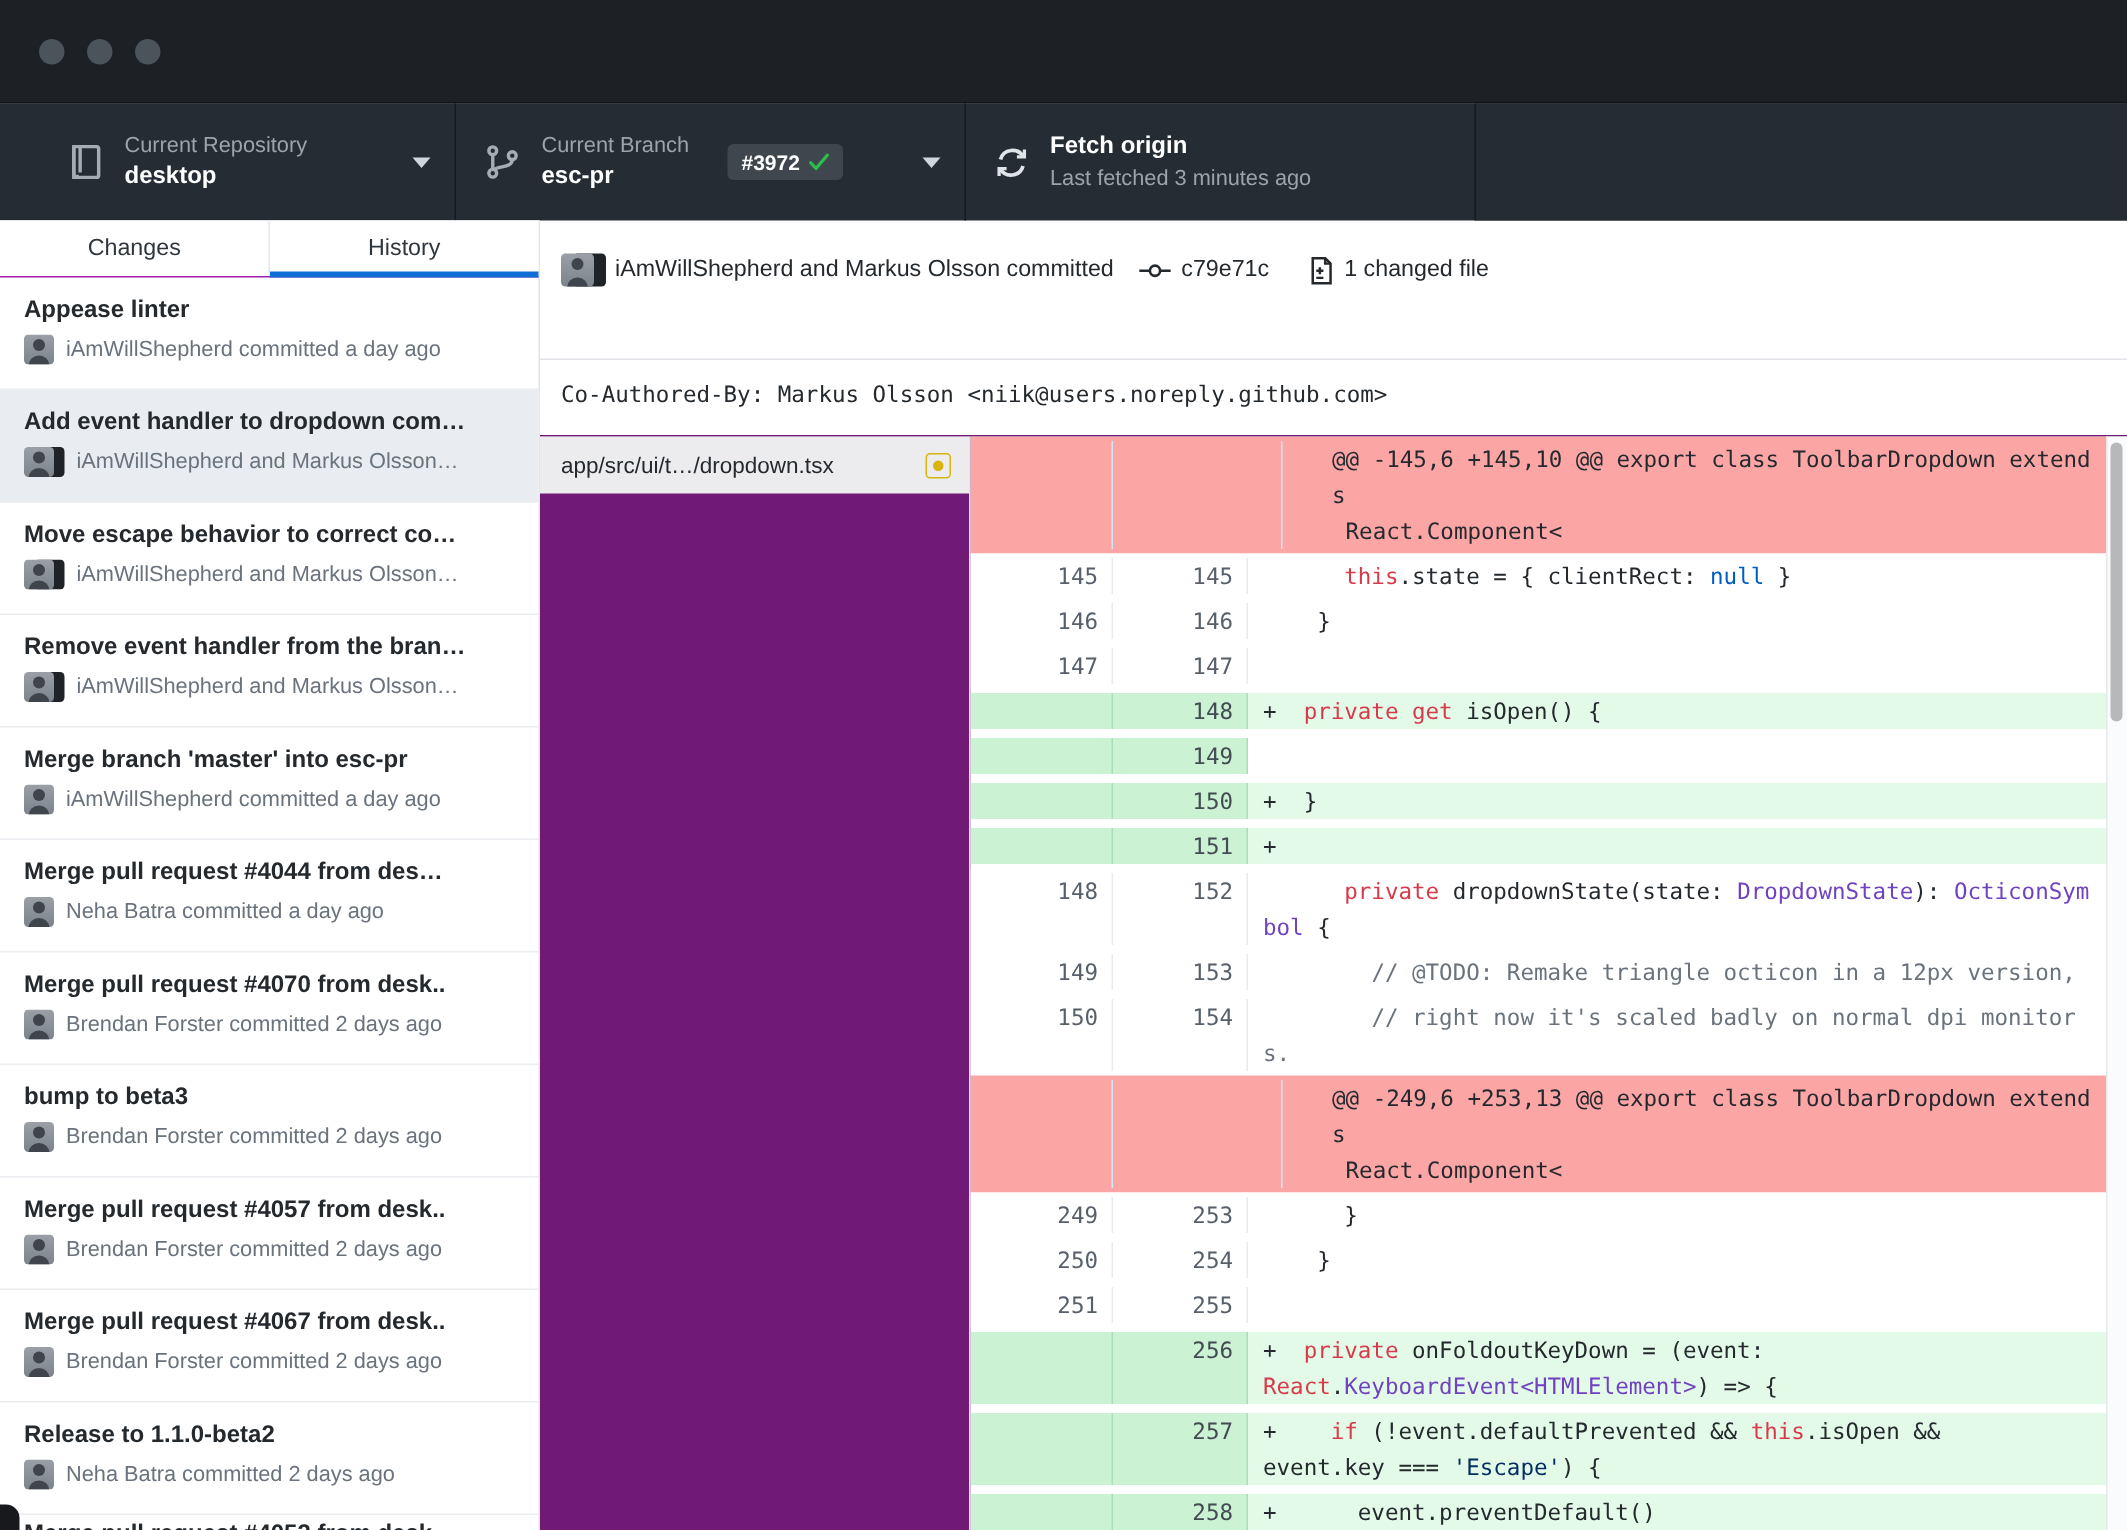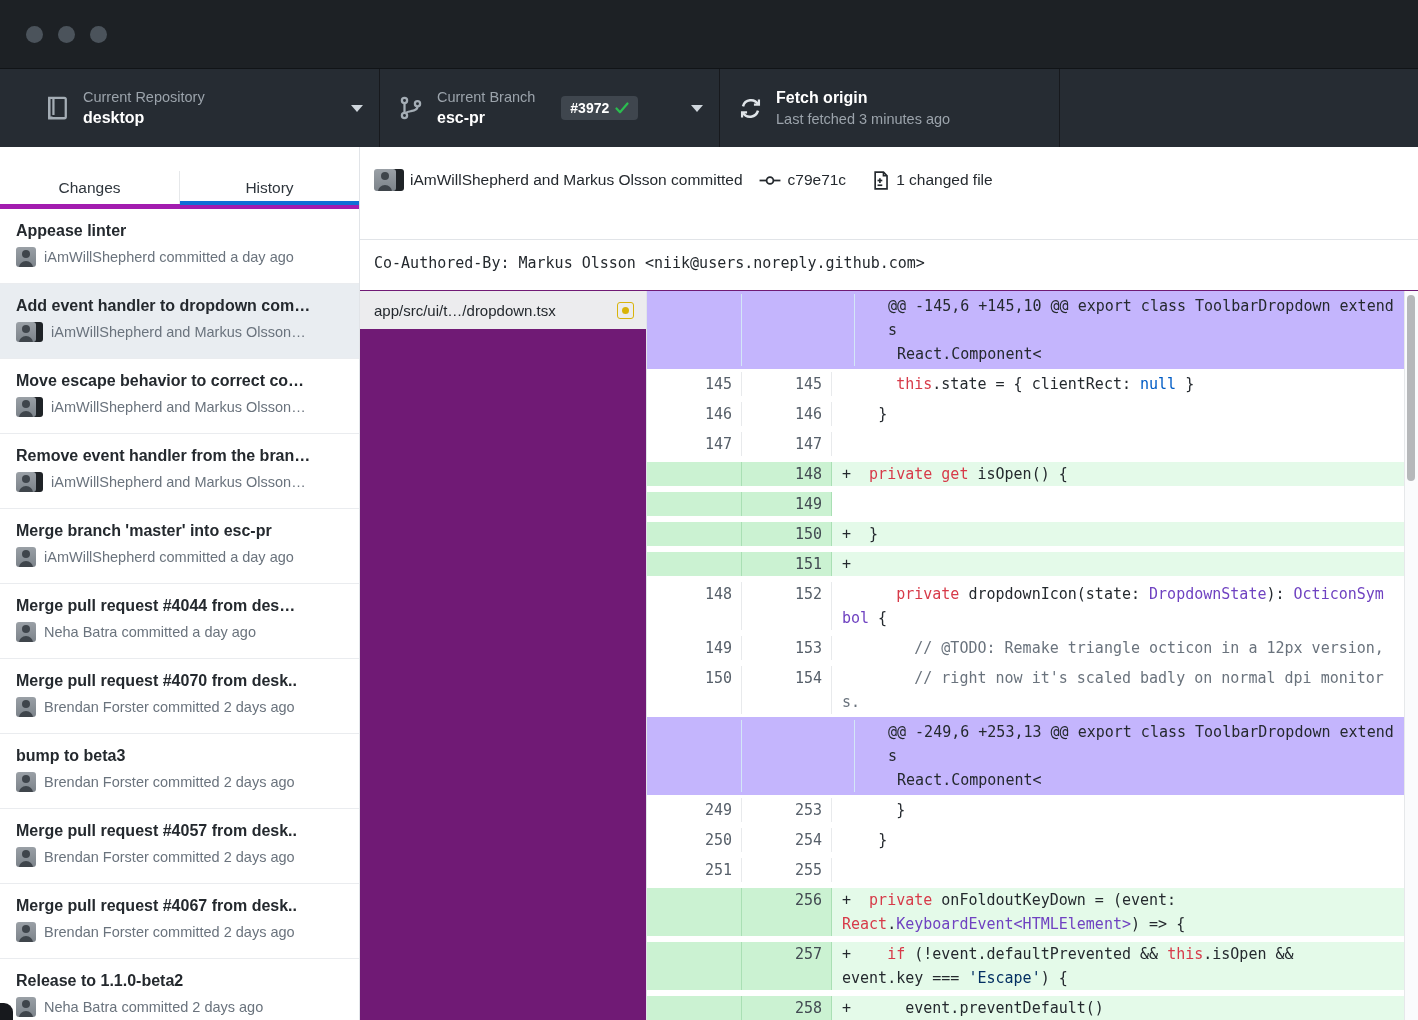--- a/index.html
+++ b/index.html
@@ -13,34 +13,34 @@
   
   .toolbar{height:78px;background:#262c33;display:flex;}
   .tb-section{display:flex;align-items:center;background:transparent;border:none;border-right:1px solid #17191d;
     padding:0 16px 0 18px;cursor:pointer;font-family:inherit;text-align:left;}
   .tb-section .t-icon{flex:none;margin-right:13px;display:flex;}
   .tb-text{display:flex;flex-direction:column;line-height:1.25;}
   .tb-label{font-size:14.5px;color:#9ba3ab;}
   .tb-value{font-size:16px;font-weight:700;color:#fff;margin-top:1px;}
   .tb-sub{font-size:14.5px;color:#9ba3ab;margin-top:2px;}
   .caret{width:0;height:0;border-left:6px solid transparent;border-right:6px solid transparent;border-top:7px solid #cfd6dc;margin-left:auto;}
-  .sec-repo{width:380px;box-sizing:border-box;padding-left:44px;}
+  .sec-repo{width:304px;box-sizing:border-box;padding-left:44px;}
   .sec-branch{width:340px;box-sizing:border-box;}
   .sec-fetch{width:340px;box-sizing:border-box;}
   .badge{display:flex;align-items:center;gap:6px;background:#3f464e;border-radius:4px;padding:4px 9px;margin-left:26px;margin-right:16px;}
   .badge span{color:#fff;font-size:14px;font-weight:700;}
   .tb-fill{flex:1;background:#262c33;}
 
   
   .app-body{display:flex;height:873px;}
   .sidebar{position:relative;width:360px;flex:none;border-right:1px solid #e1e4e8;box-sizing:border-box;display:flex;flex-direction:column;background:#fff;}
   .main{flex:1;min-width:0;display:flex;flex-direction:column;}
 
   
-  .tabs{display:flex;height:38px;flex:none;border-bottom:5px solid #a21caf;box-sizing:border-box;margin-top:24px;}
+  .tabs{display:flex;height:38px;flex:none;border-bottom:1px solid #a21caf;box-sizing:border-box;}
   .tab{flex:1;background:#fff;border:none;font-family:inherit;font-size:15.5px;color:#2f363d;cursor:pointer;position:relative;}
   .tab:first-child{border-right:1px solid #e6e8ea;}
   .tab.active::after{content:"";position:absolute;left:0;right:0;bottom:-1px;height:4px;background:#0f6fd6;}
 
   
   .commit-list{flex:1;overflow:hidden;}
   .commit-row{height:75px;box-sizing:border-box;padding:13px 16px 0 16px;border-bottom:1px solid #eaecef;cursor:pointer;}
   .commit-row.selected{background:#e9edf1;}
   .commit-row.partial{height:12px;padding-top:4px;border-bottom:none;overflow:hidden;}
   .c-title{font-size:16px;font-weight:700;color:#24292e;white-space:nowrap;overflow:hidden;}
@@ -78,21 +78,21 @@
 
   
   .diff{flex:1;min-width:0;overflow:hidden;font-family:"DejaVu Sans Mono",monospace;font-size:15px;line-height:24px;color:#24292e;padding-right:14px;box-sizing:border-box;}
   .d-row{display:flex;padding:3px 0;}
   .d-row .ln{flex:none;box-sizing:border-box;text-align:right;padding-right:9px;color:#57606a;}
   .d-row .ln.old{width:95px;}
   .d-row .ln.new{width:90px;}
   .d-row .code{flex:1;min-width:0;padding:0 10px;white-space:pre-wrap;word-break:break-all;}
   .d-row.ctx{background:#fff;}
   .d-row.ctx .ln{border-right:1px solid #e8eaec;}
-  .d-row.hunk{background:#c4b5fd;gap:23px;}
+  .d-row.hunk{background:#fca5a5;gap:23px;}
   .d-row.hunk .ln{border-right:1px solid #d3e7f7;}
   .d-row.add .ln{background:#cbf2d2;border-right:1px solid #a9dfb4;color:#424a52;}
   .d-row.add .code{background:#e4fae9;}
   .sk{color:#d73a49;}
   .st{color:#6f42c1;}
   .sb{color:#005cc5;}
   .ss{color:#032f62;}
   .sc{color:#6a737d;}
 
   
@@ -365,21 +365,21 @@
               <div class="code"><span>+  }</span></div>
             </div>
             <div class="d-row add">
               <div class="ln old"></div>
               <div class="ln new">151</div>
               <div class="code"><span>+</span></div>
             </div>
             <div class="d-row ctx">
               <div class="ln old">148</div>
               <div class="ln new">152</div>
-              <div class="code"><span>      </span><span class="sk">private</span><span> dropdownIcon(state: </span><span class="st">DropdownState</span><span>): </span><span class="st">OcticonSym
+              <div class="code"><span>      </span><span class="sk">private</span><span> dropdownState(state: </span><span class="st">DropdownState</span><span>): </span><span class="st">OcticonSym
 bol</span><span> {</span></div>
             </div>
             <div class="d-row ctx">
               <div class="ln old">149</div>
               <div class="ln new">153</div>
               <div class="code"><span>        </span><span class="sc">// @TODO: Remake triangle octicon in a 12px version,</span></div>
             </div>
             <div class="d-row ctx">
               <div class="ln old">150</div>
               <div class="ln new">154</div>

